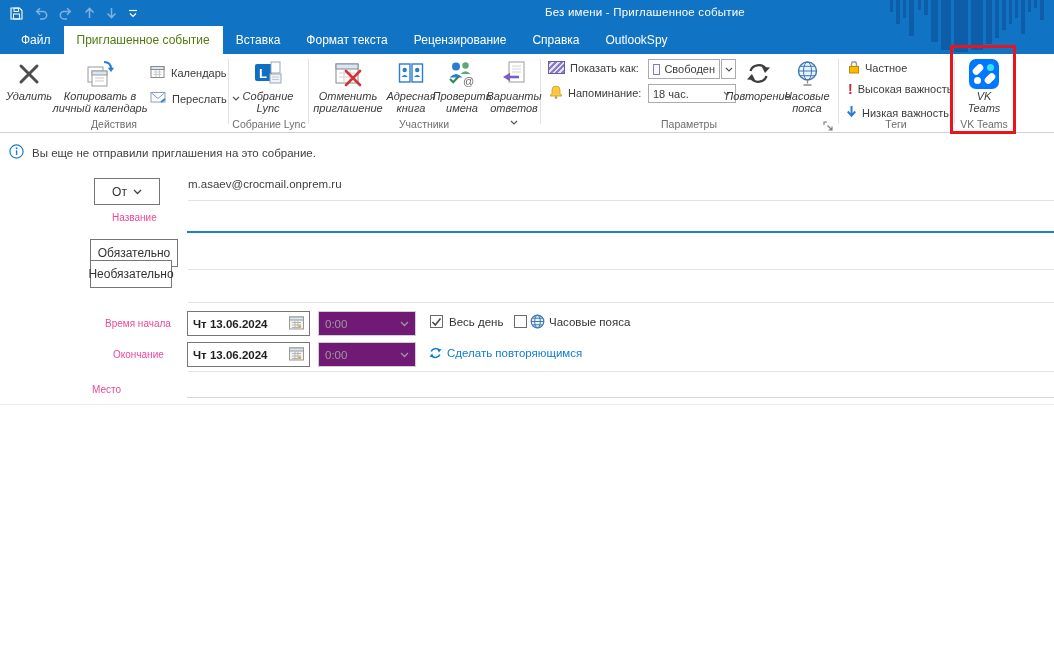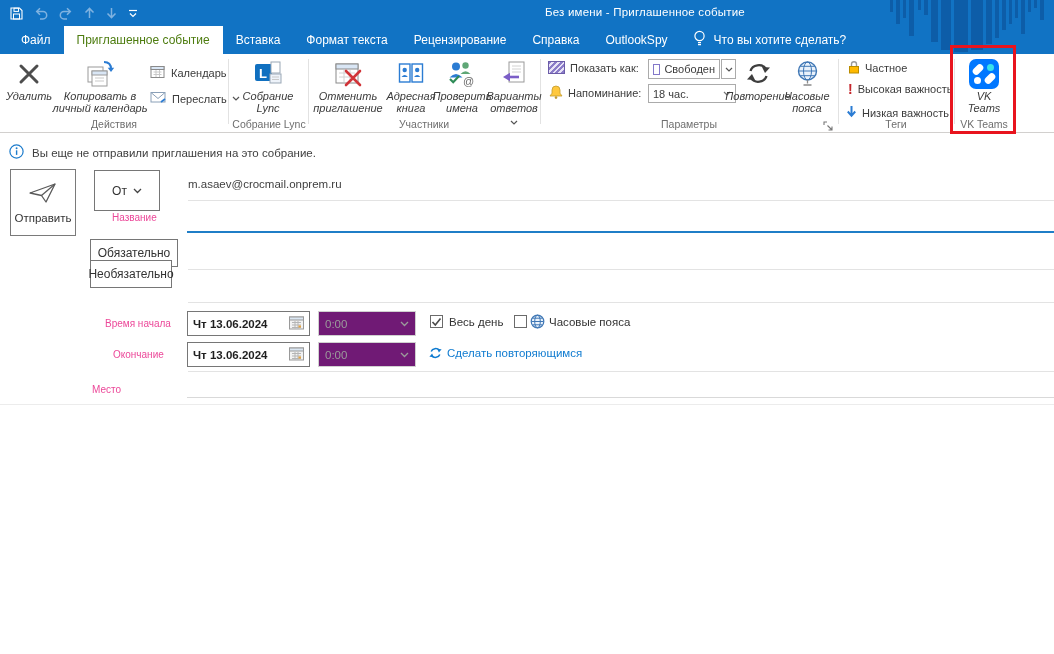--- a/index.html
+++ b/index.html
@@ -135,29 +135,20 @@
     <div class="wtitle">Без имени - Приглашенное событие</div>
 
     <div class="tabs">
       <div class="tab">Файл</div>
       <div class="tab active">Приглашенное событие</div>
       <div class="tab">Вставка</div>
       <div class="tab">Формат текста</div>
       <div class="tab">Рецензирование</div>
       <div class="tab">Справка</div>
       <div class="tab">OutlookSpy</div>
-      <div class="tellme">
-        <span>
-          <svg width="13" height="17" viewBox="0 0 13 17">
-              <circle cx="6.5" cy="6" r="4.6" fill="none" stroke="#fff" stroke-width="1.2"></circle>
-              <path d="M5 12.6 h3 M5 14.6 h3" stroke="#fff" stroke-width="1.1"></path>
-            </svg>
-        </span>
-        <span>Что вы хотите сделать?</span>
-      </div>
     </div>
   </div>
 
   <div class="ribbon">
     <span class="gsep" style="left:228px"></span>
     <span class="gsep" style="left:308px"></span>
     <span class="gsep" style="left:540px"></span>
     <span class="gsep" style="left:838px"></span>
     <span class="gsep" style="left:954px"></span>
     <span class="gsep" style="left:1014px"></span>
@@ -372,31 +363,22 @@
     <span>
       <svg width="15" height="15" viewBox="0 0 15 15">
           <circle cx="7.5" cy="7.5" r="6.6" fill="none" stroke="#1d7ccc" stroke-width="1.2"></circle>
           <rect x="6.9" y="6.3" width="1.4" height="4.6" fill="#1d7ccc"></rect>
           <circle cx="7.6" cy="4.2" r="0.95" fill="#1d7ccc"></circle>
         </svg>
     </span>
     <span>Вы еще не отправили приглашения на это собрание.</span>
   </div>
 
-  <div class="boxbtn" style="left:10px;top:169px;width:66px;height:67px;flex-direction:column;gap:4px;border-color:#7a7a7a">
-    <span>
-      <svg width="32" height="24" viewBox="0 0 32 24">
-          <path d="M3 12 L28 3 L19 21 L14.5 14.5 Z" fill="none" stroke="#5a5a5a" stroke-width="1.3" stroke-linejoin="round"></path>
-          <path d="M14.5 14.5 L28 3" fill="none" stroke="#5a5a5a" stroke-width="1.3"></path>
-        </svg>
-    </span>
-    <span style="font-size:11.5px">Отправить</span>
-  </div>
-
-  <div class="boxbtn" style="left:94px;top:170px;width:66px;height:41px">
+
+  <div class="boxbtn" style="left:94px;top:178px;width:66px;height:27px">
     <span>От</span>
     <svg width="9" height="6" viewBox="0 0 9 6">
         <path d="M1 1 L4.5 4.5 L8 1" fill="none" stroke="#444" stroke-width="1.3"></path>
       </svg>
   </div>
   <div style="position:absolute;left:188px;top:178px;font-size:11.5px;color:#3f3f3f">m.asaev@crocmail.onprem.ru</div>
   <div class="fline" style="left:188px;top:200px;width:866px"></div>
 
   <div class="flabel" style="left:112px;top:212px">Название</div>
   <div class="fline" style="left:187px;top:231px;width:867px;height:2px;background:#1f7ec7"></div>

